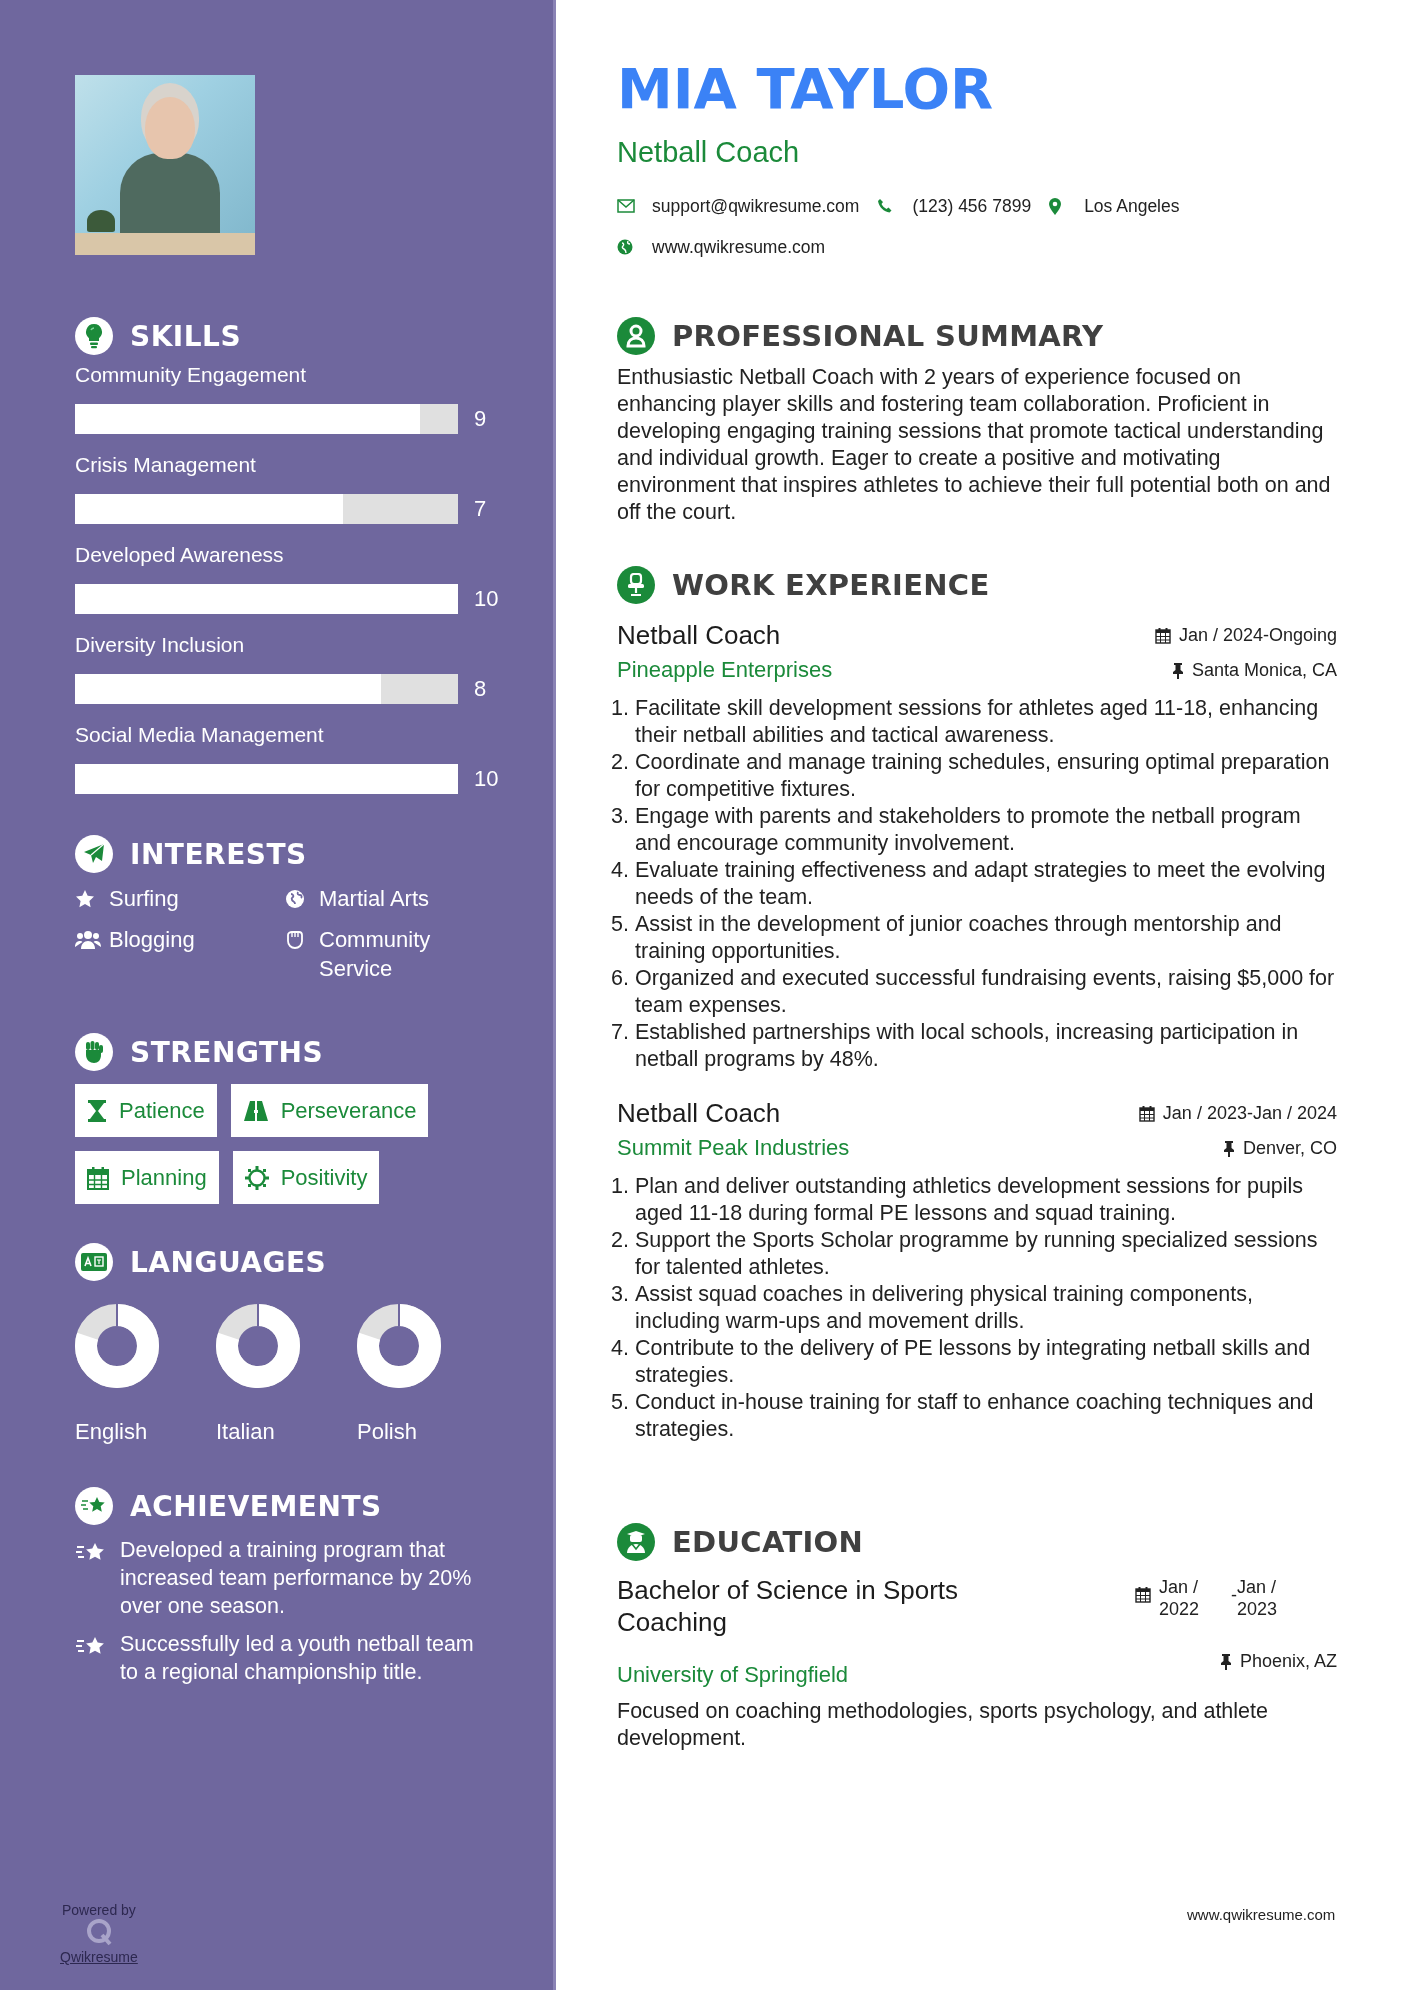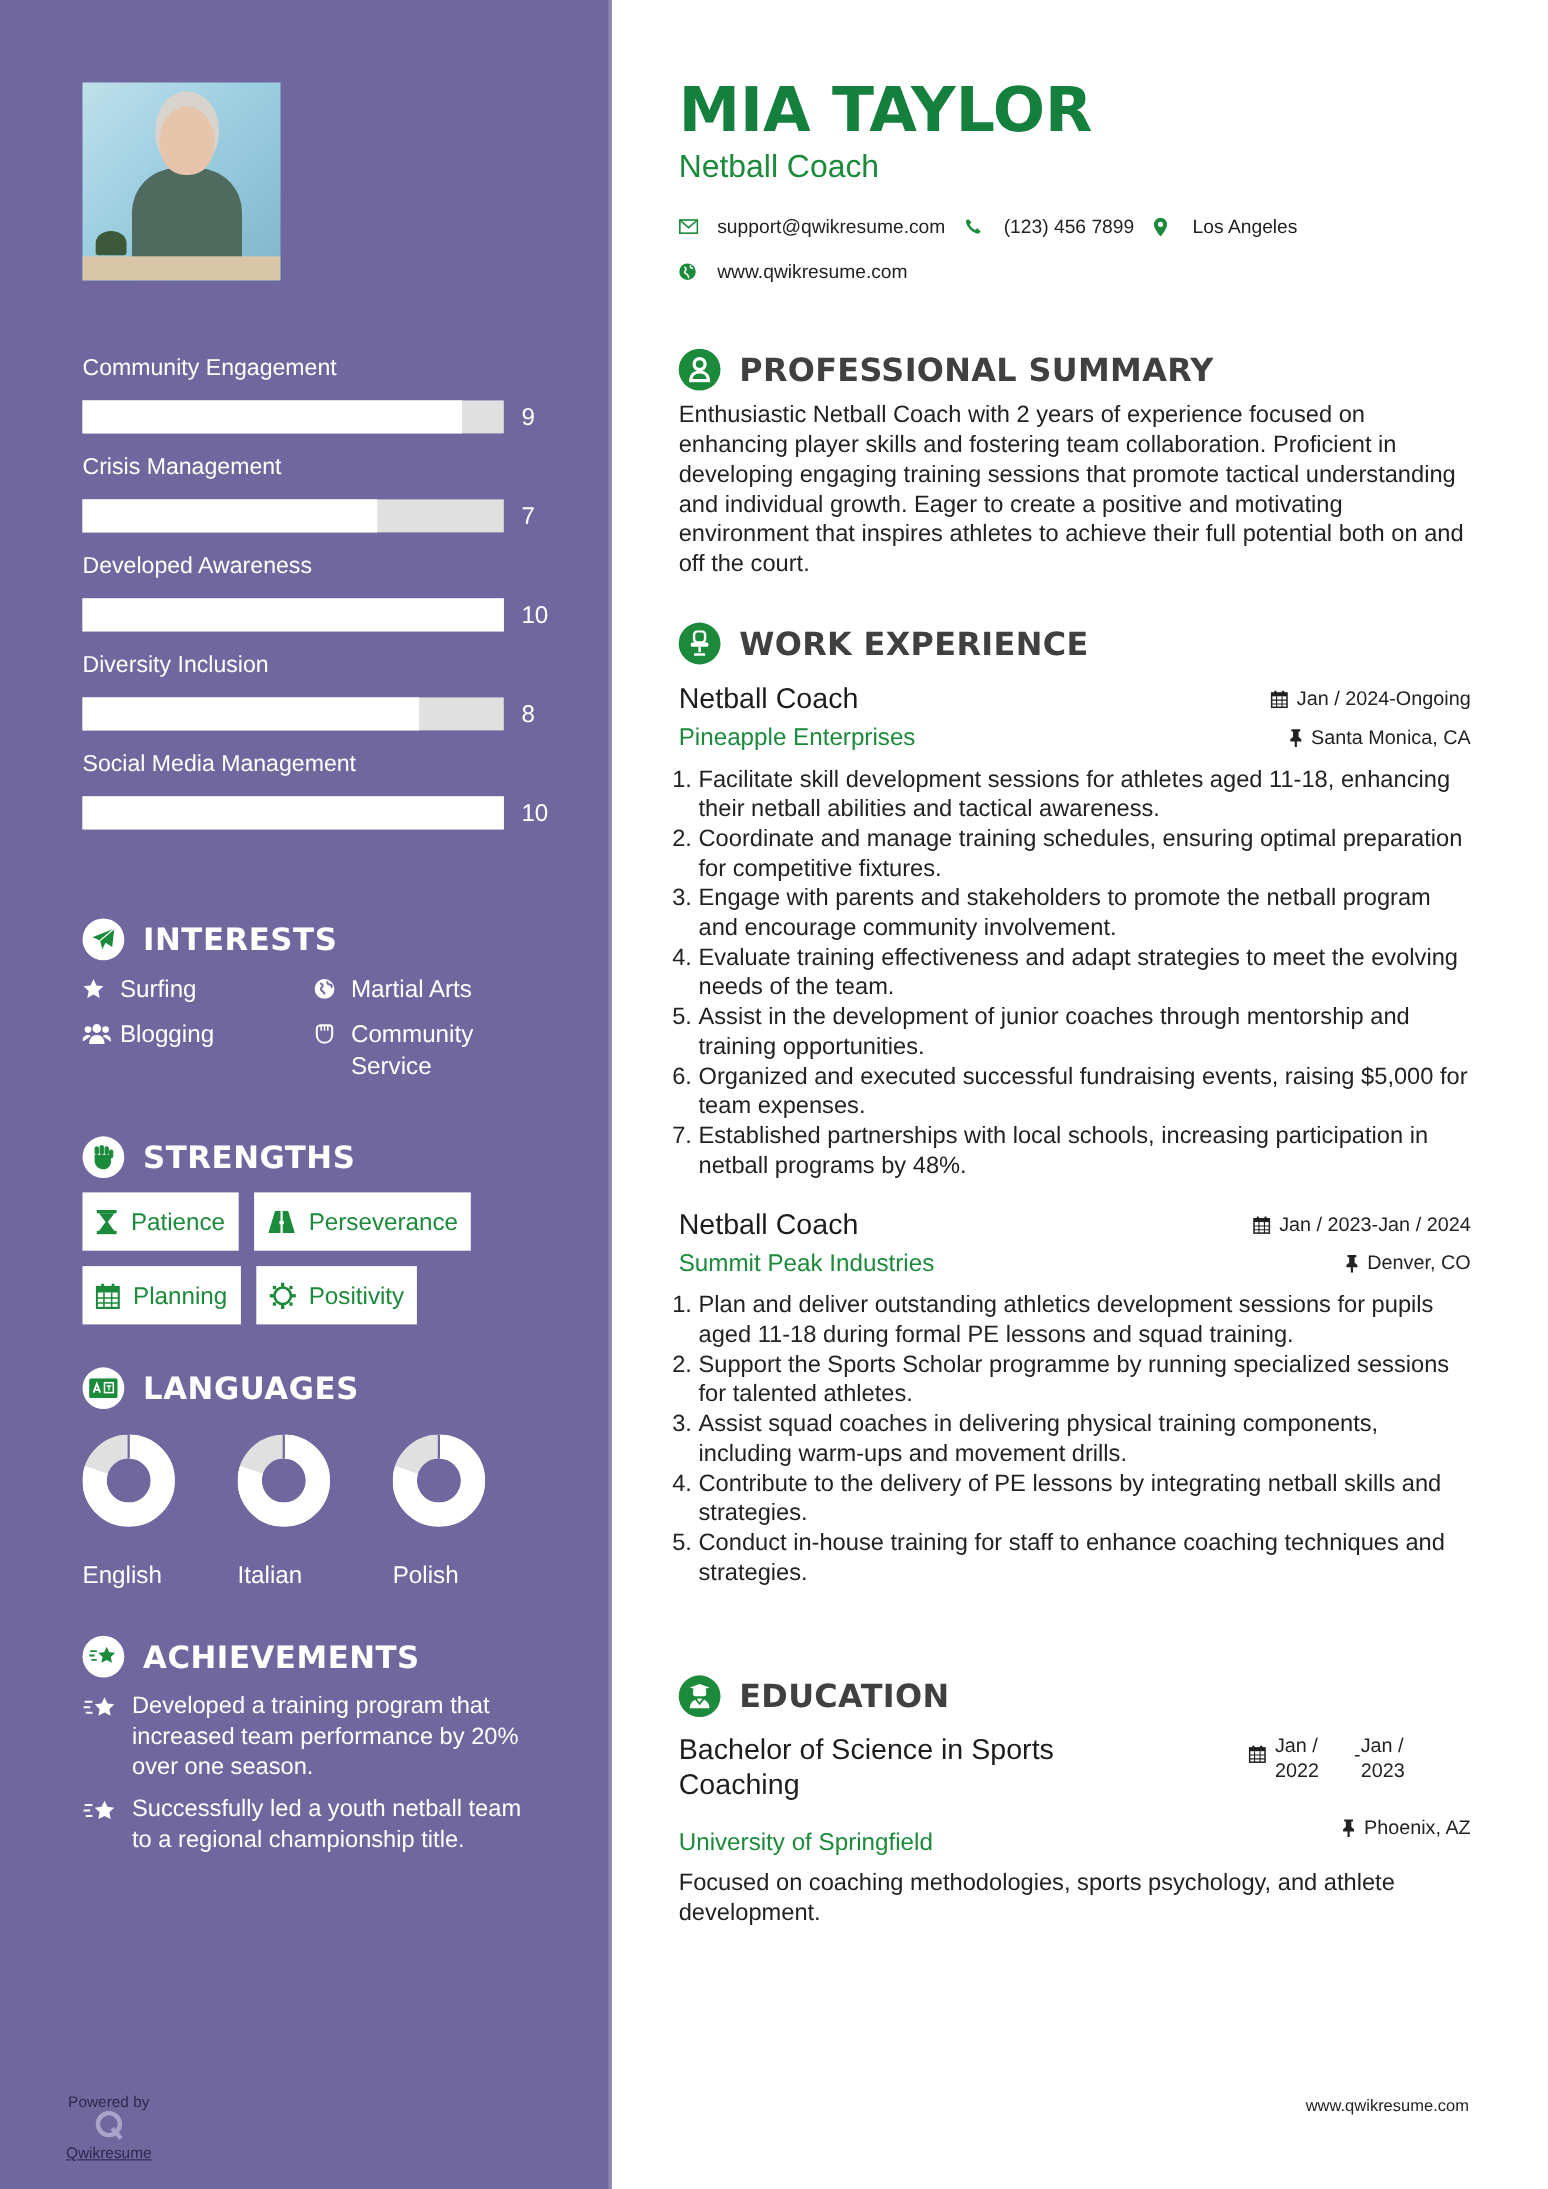--- a/index.html
+++ b/index.html
@@ -39,21 +39,21 @@
 
   .achievement { display: flex; align-items: flex-start; margin-top: 10px; }
   .achievement .ic { width: 45px; flex-shrink: 0; padding-top: 4px; }
   .achievement .txt { font-size: 21.5px; line-height: 28px; color: #fff; width: 370px; }
 
   .powered { position: absolute; left: 60px; top: 1902px; display: flex; align-items: center; font-size: 14px; color: #2d2850; flex-direction: column; }
   .powered .q-logo { margin: 0 14px 0 16px; }
   .powered a { color: #2d2850; text-decoration: underline; }
 
   .main { position: absolute; left: 617px; top: 0; width: 720px; }
-  .name { position: absolute; top: 68px; left: 0; font-family: "DejaVu Sans", sans-serif; font-weight: bold; font-size: 56px; color: #15803d; letter-spacing: 0px; }
+  .name { position: absolute; top: 56px; left: 0; font-family: "DejaVu Sans", sans-serif; font-weight: bold; font-size: 56px; color: #3b82f6; letter-spacing: 0px; }
   .role { position: absolute; top: 136px; left: 0; font-size: 29px; color: #1b8a3a; }
   .contacts { position: absolute; top: 193px; left: 0; display: flex; flex-wrap: wrap; width: 720px; font-size: 17.5px; color: #222; }
   .contact { display: flex; align-items: center; height: 26px; margin-right: 18px; }
   .contact .ic { width: 35px; display: flex; align-items: center; }
   .contact-row2 { position: absolute; top: 234px; left: 0; }
 
   .main-sec { position: absolute; left: 0; width: 720px; }
   .sec-head-main { display: flex; align-items: center; height: 40px; }
   .sec-icon-green { width: 38px; height: 38px; border-radius: 50%; background: #1b8a3a; display: flex; align-items: center; justify-content: center; margin-right: 17px; }
   .sec-title-main { font-family: "DejaVu Sans", sans-serif; font-size: 29px; font-weight: bold; color: #404040; letter-spacing: 0.3px; }
@@ -81,20 +81,31 @@
 <aside class="sidebar">
 
   <div class="photo">
     <div class="plant"></div>
     <div class="body"></div>
     <div class="head"></div>
     <div class="desk"></div>
   </div>
 
   <section class="side-section" style="top:316px;">
+    <div class="sec-head">
+      <span class="sec-icon-circle">
+        <svg width="22" height="26" viewBox="0 0 22 26">
+            <path d="M11 1a8 8 0 0 0-5 14.2V18h10v-2.8A8 8 0 0 0 11 1z" fill="#1b8a3a"></path>
+            <rect x="7" y="19.5" width="8" height="2.5" rx="1" fill="#1b8a3a"></rect>
+            <rect x="8" y="23" width="6" height="2.2" rx="1" fill="#1b8a3a"></rect>
+            <path d="M8 7a3.5 3.5 0 0 1 3-2" stroke="#7fd39a" stroke-width="1.6" fill="none"></path>
+          </svg>
+      </span>
+      <span class="sec-title-side">SKILLS</span>
+    </div>
 
     <div class="skill">
       <div class="skill-name">Community Engagement</div>
       <div class="skill-row">
         <div class="skill-bar">
             <div class="skill-fill" style="width:90%"></div>
           </div>
         <span class="skill-val">9</span>
       </div>
     </div>

